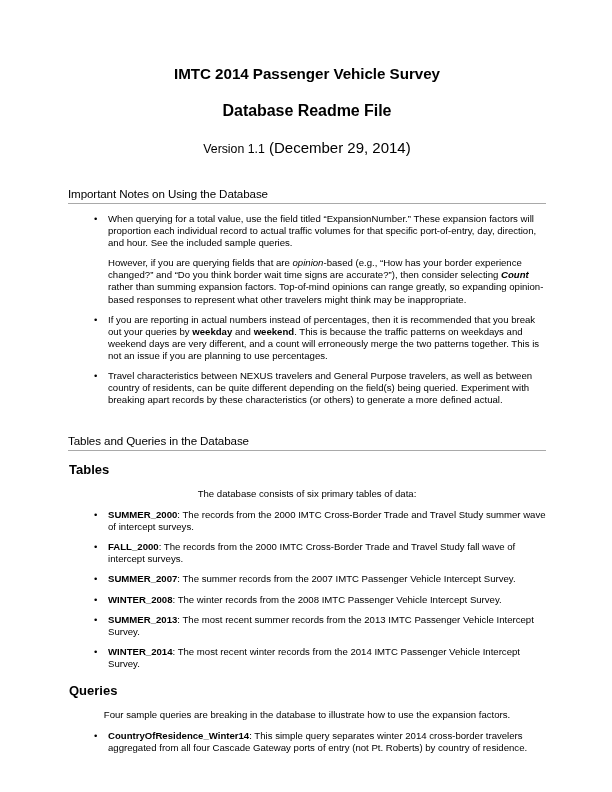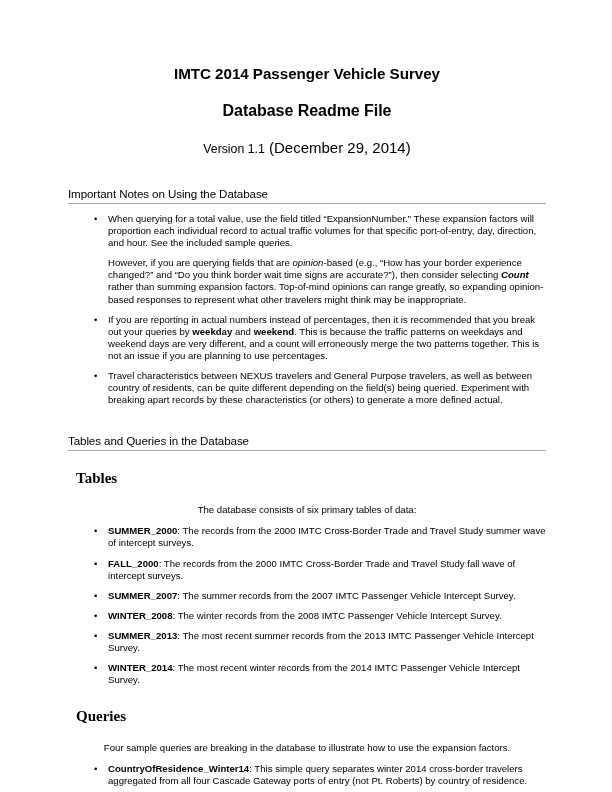--- a/index.html
+++ b/index.html
@@ -61,25 +61,24 @@
   .section-heading {
     font-size: 11.6px;
     font-weight: normal;
     margin: 0;
     padding: 0 0 3px 0;
     border-bottom: 1.1px solid #a9a9a9;
     line-height: 1.15;
     letter-spacing: -0.1px;
   }
   .sub-heading {
-    font-size: 15px;
+    font-size: 13px;
     font-weight: bold;
-    margin: 8px;
+    margin: 1px;
     line-height: 1.15;
-    font-family: Liberation Serif, serif;
   }
 
   
   .body-text {
     font-size: 9.6px;
     line-height: 1.265;
     margin: 0;
     text-align: center;
   }
   .bullet-list {

